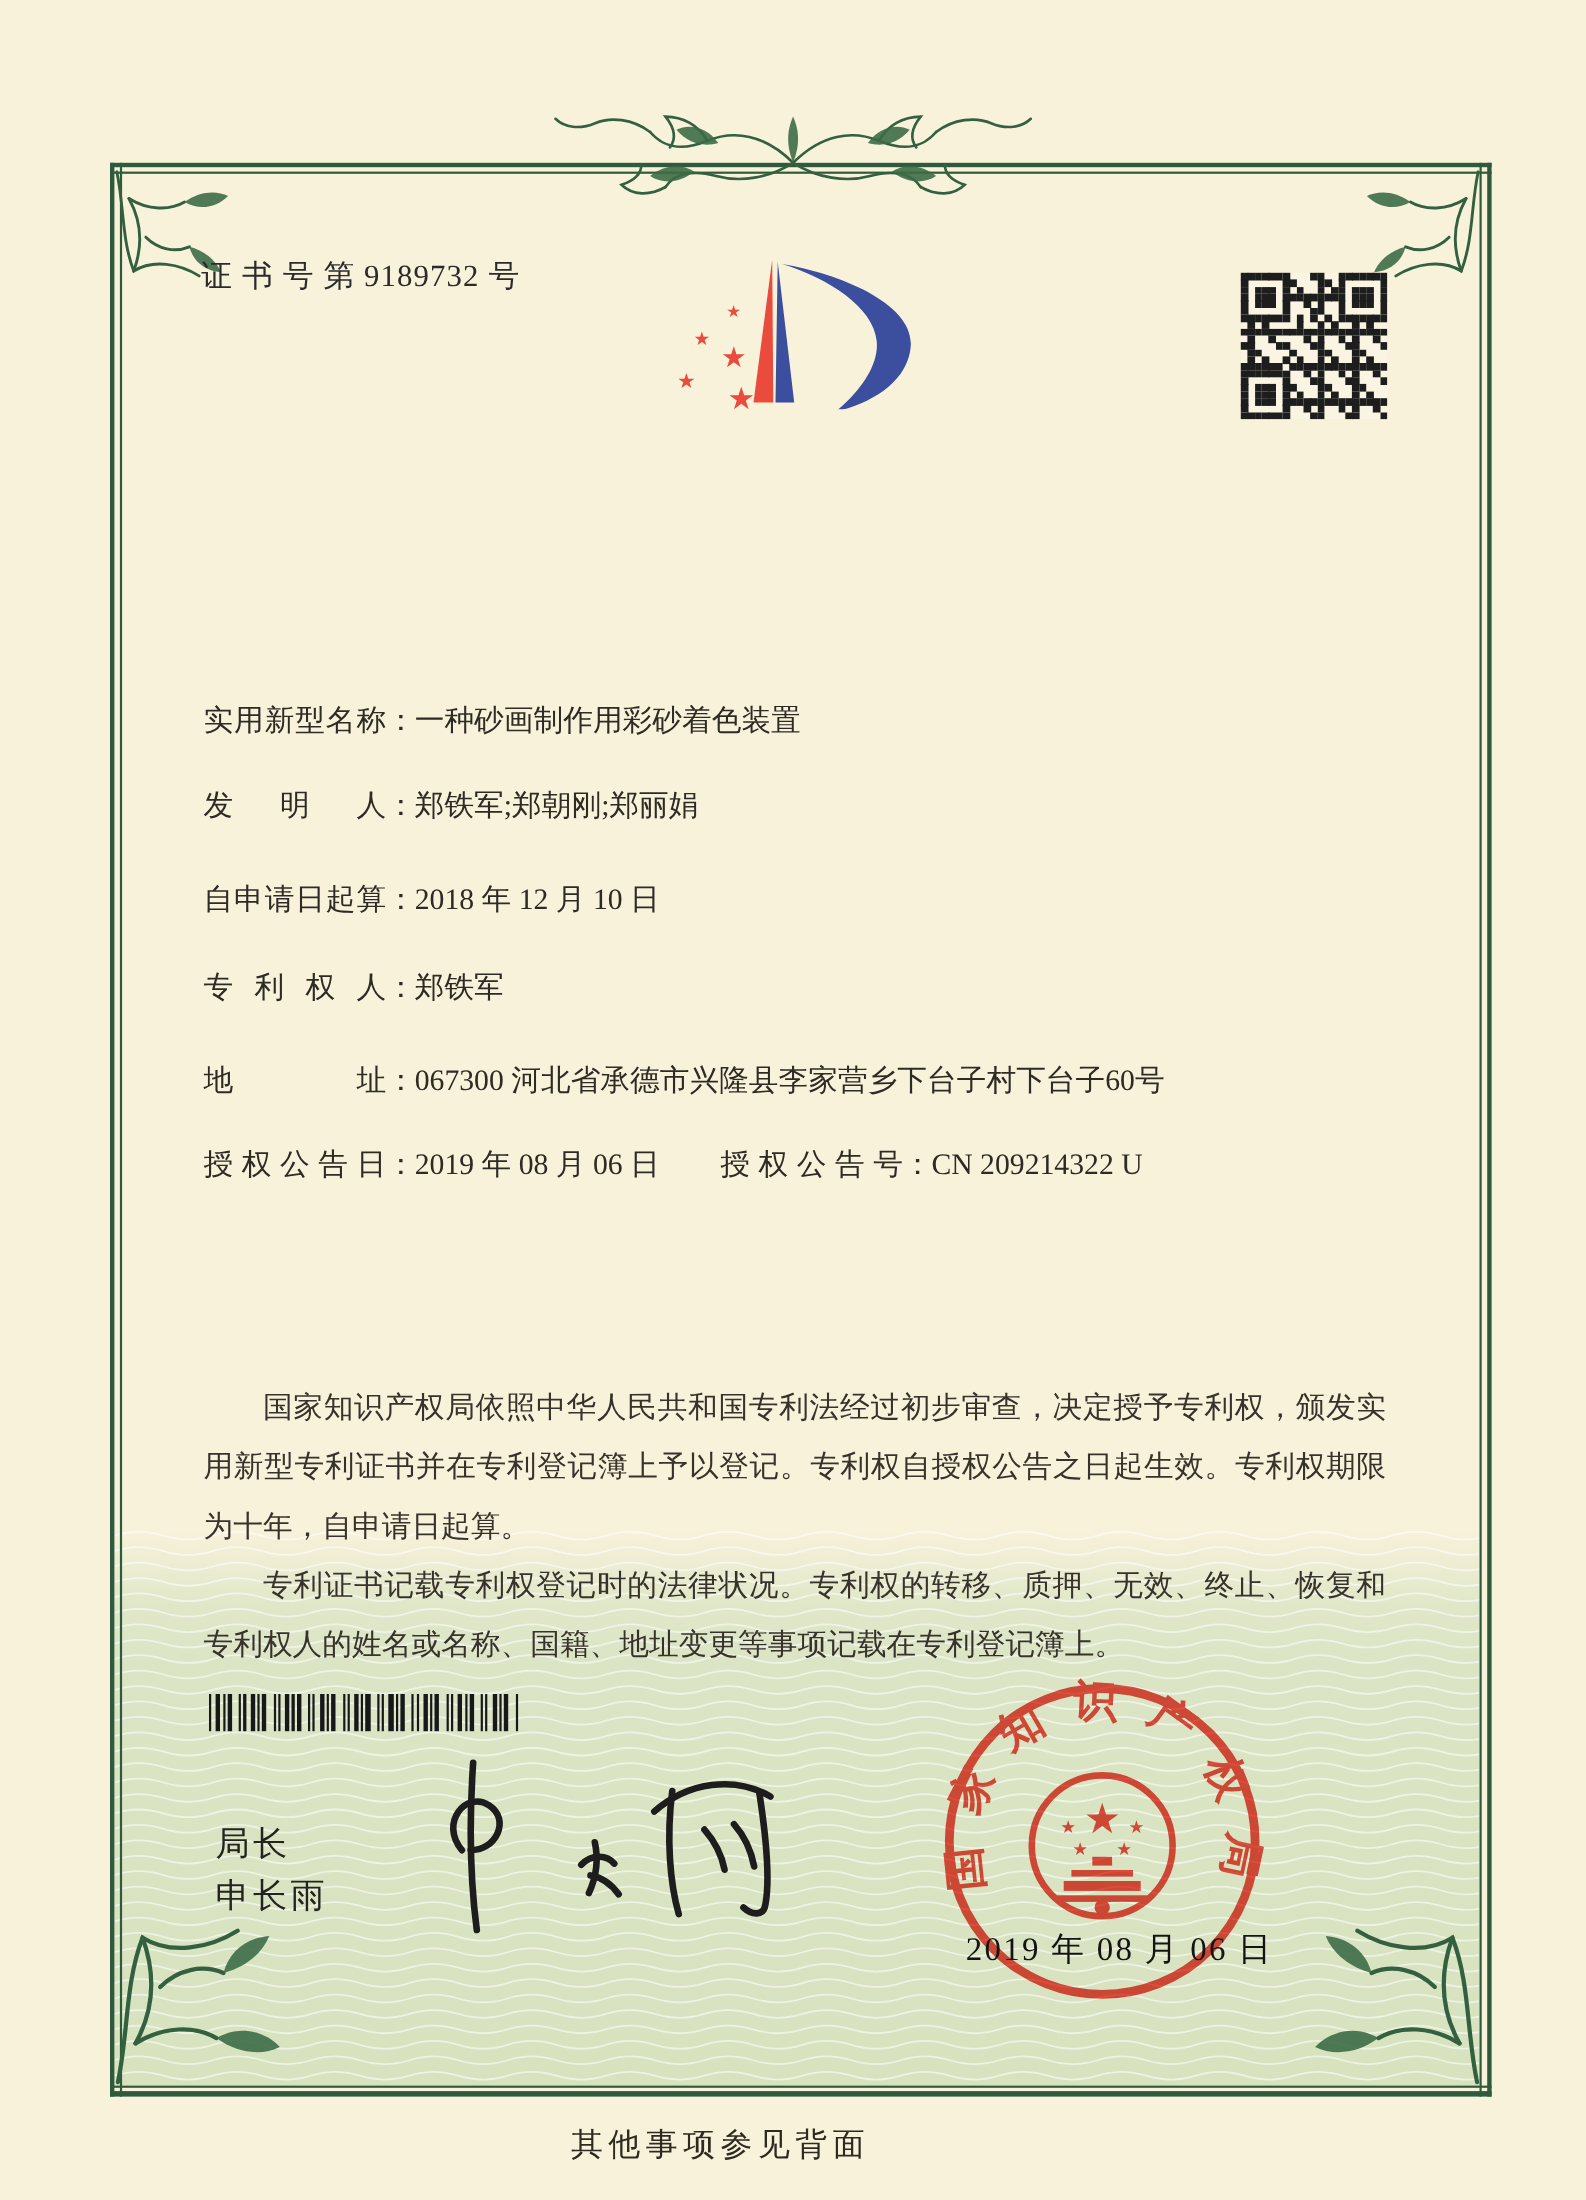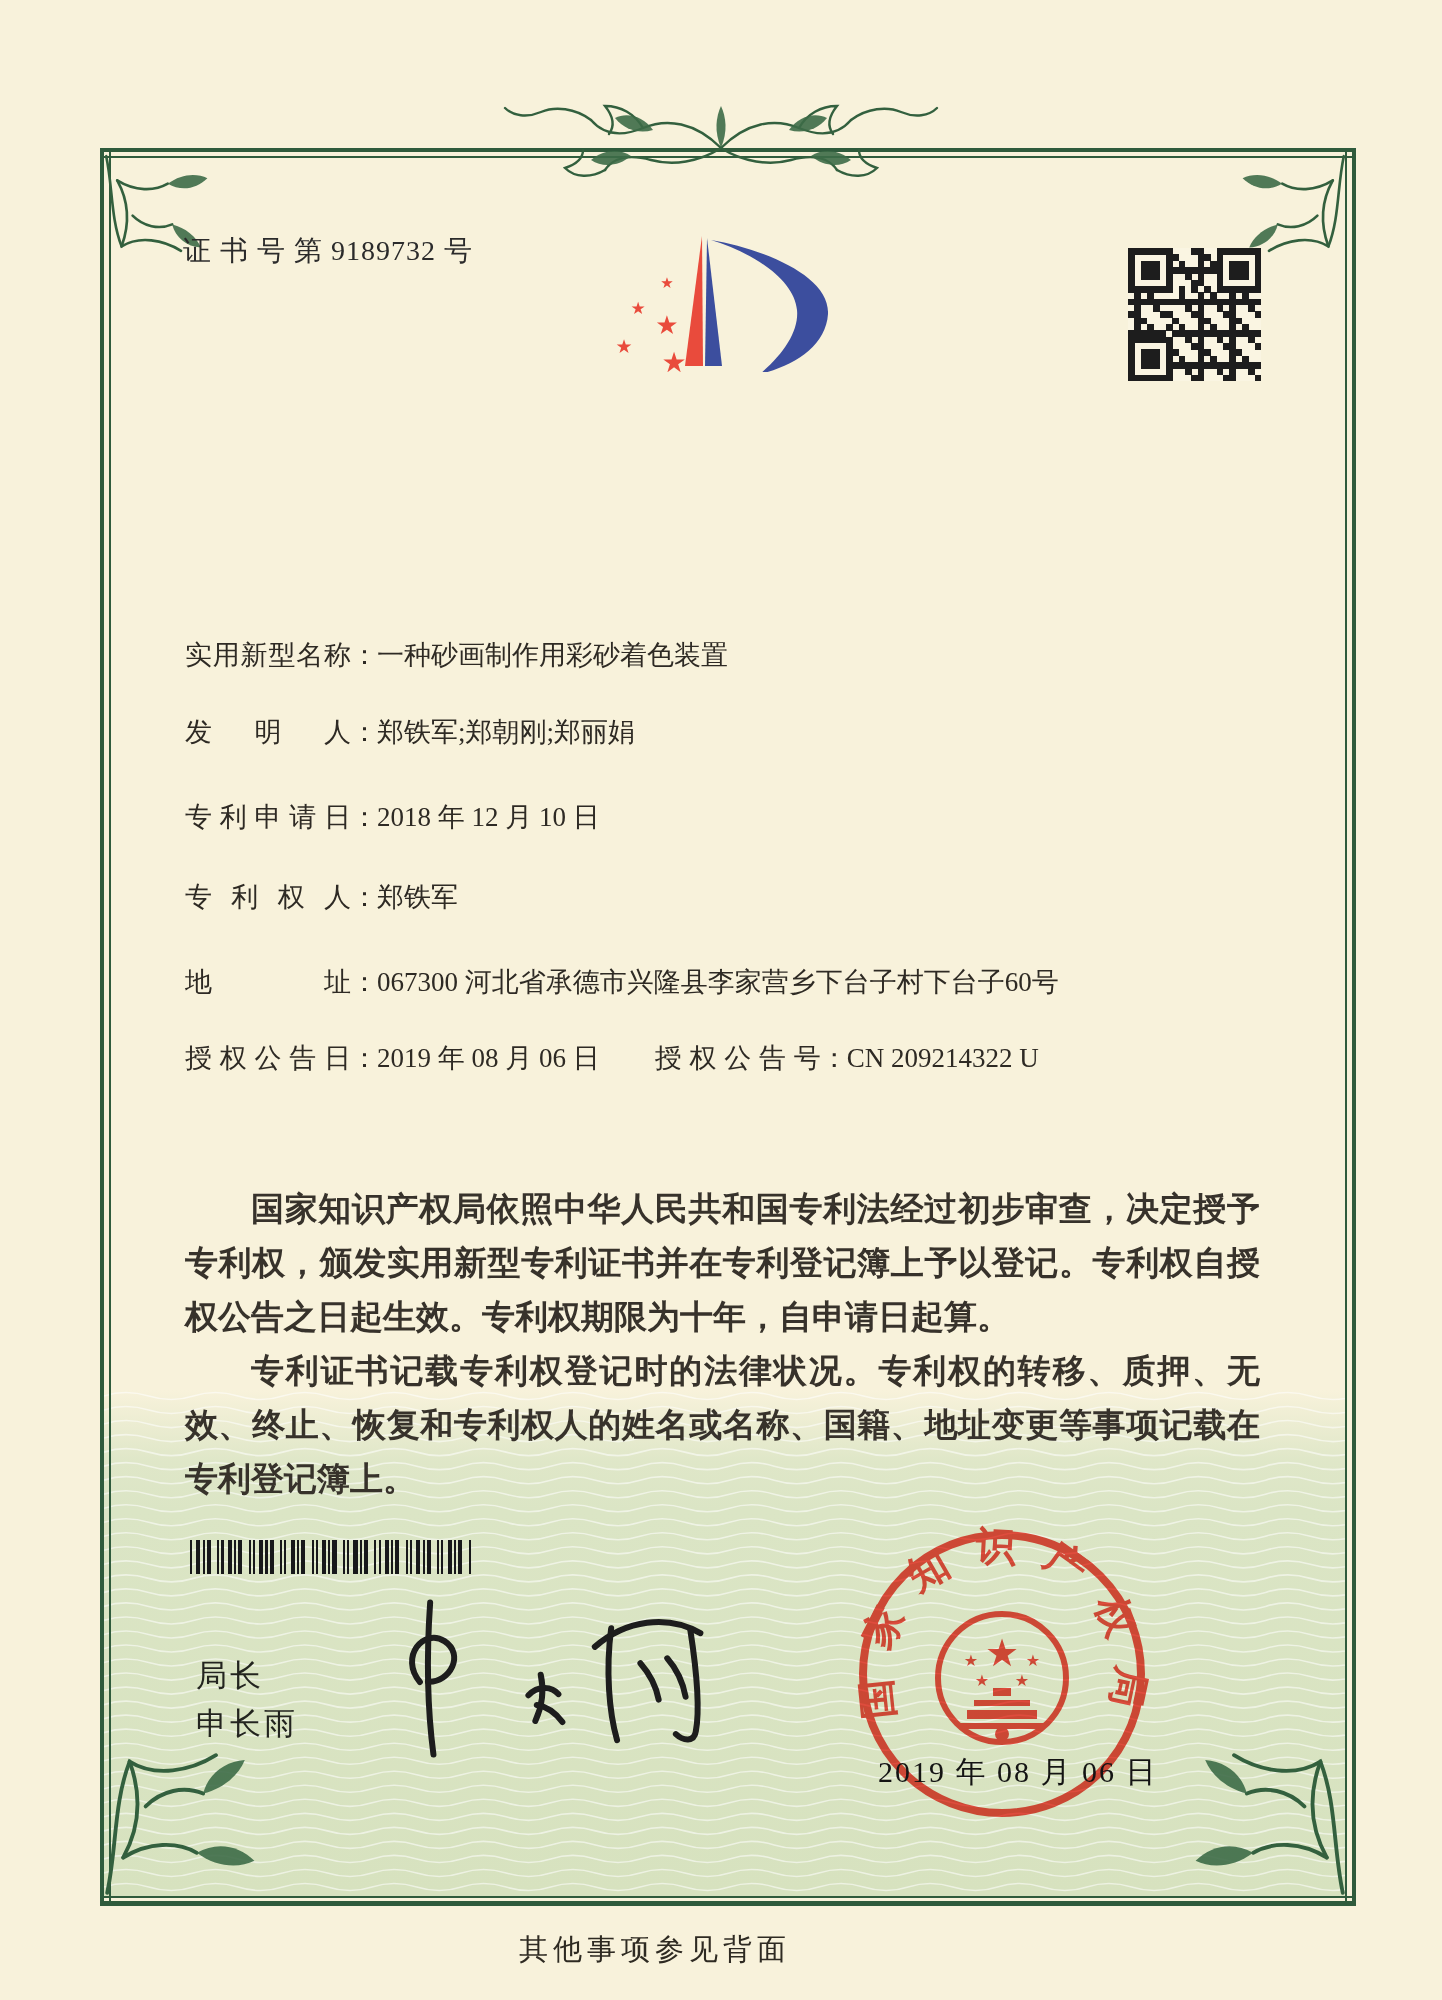--- a/index.html
+++ b/index.html
@@ -38,22 +38,22 @@
   .f-row:nth-child(2){margin-bottom:38px;}
   .f-row:nth-child(3){margin-bottom:33px;}
   .f-row:nth-child(4){margin-bottom:38px;}
   .f-row:nth-child(5){margin-bottom:31px;}
   .f-row:nth-child(6){margin-bottom:14px;line-height:43px;}
   .f-label{display:inline-block;width:166px;text-align:justify;text-align-last:justify;vertical-align:top;}
   .f-colon{display:inline-block;width:26px;vertical-align:top;}
   .f-value{display:inline-block;max-width:722px;vertical-align:top;}
   .grant-row{display:flex;}
   .grant-right{margin-left:55px;}
-  .body-text{position:absolute;left:185px;top:1182px;width:1075px;font-size:33px;
-             line-height:54px;text-align:justify;color:#37322b;font-weight:bold;}
+  .body-text{position:absolute;left:185px;top:1252px;width:1075px;font-size:27px;
+             line-height:54px;text-align:justify;color:#37322b;}
   .body-text p{margin:0;text-indent:2em;}
   .barcode{position:absolute;left:190px;top:1540px;width:308px;height:34px;overflow:hidden;white-space:nowrap;font-size:0;}
   .barcode i{display:inline-block;height:100%;}
   .officer{position:absolute;left:196px;top:1652px;font-family:"Liberation Sans","DejaVu Sans",sans-serif;
            font-size:31px;letter-spacing:3px;color:#23241f;line-height:48px;}
   .signature{position:absolute;left:378px;top:1582px;width:370px;height:200px;transform:rotate(-2deg);}
   .signature path{stroke:#1d1d1d;stroke-width:6;fill:none;stroke-linecap:round;stroke-linejoin:round;}
   .seal{position:absolute;left:852px;top:1524px;width:300px;height:300px;mix-blend-mode:multiply;opacity:.92;}
   .seal-date{position:absolute;left:878px;top:1752px;font-size:30px;letter-spacing:2px;color:#141414;z-index:6;}
   .page-info{position:absolute;left:100px;top:1850px;width:1140px;text-align:center;font-size:24px;
@@ -418,21 +418,21 @@
 
 
   <div class="fields">
     <div class="f-row">
       <span class="f-label">实用新型名称</span><span class="f-colon">：</span><span class="f-value">一种砂画制作用彩砂着色装置</span>
     </div>
     <div class="f-row">
       <span class="f-label">发明人</span><span class="f-colon">：</span><span class="f-value">郑铁军;郑朝刚;郑丽娟</span>
     </div>
     <div class="f-row">
-      <span class="f-label">专利申请日</span><span class="f-colon">：</span><span class="f-value">2018 年 12 月 10 日</span>
+      <span class="f-label">自申请日起算</span><span class="f-colon">：</span><span class="f-value">2018 年 12 月 10 日</span>
     </div>
     <div class="f-row">
       <span class="f-label">专利权人</span><span class="f-colon">：</span><span class="f-value">郑铁军</span>
     </div>
     <div class="f-row">
       <span class="f-label">地址</span><span class="f-colon">：</span><span class="f-value">067300 河北省承德市兴隆县李家营乡下台子村下台子60号</span>
     </div>
     <div class="f-row grant-row">
       <div>
         <span class="f-label">授权公告日</span><span class="f-colon">：</span><span class="f-value">2019 年 08 月 06 日</span>

